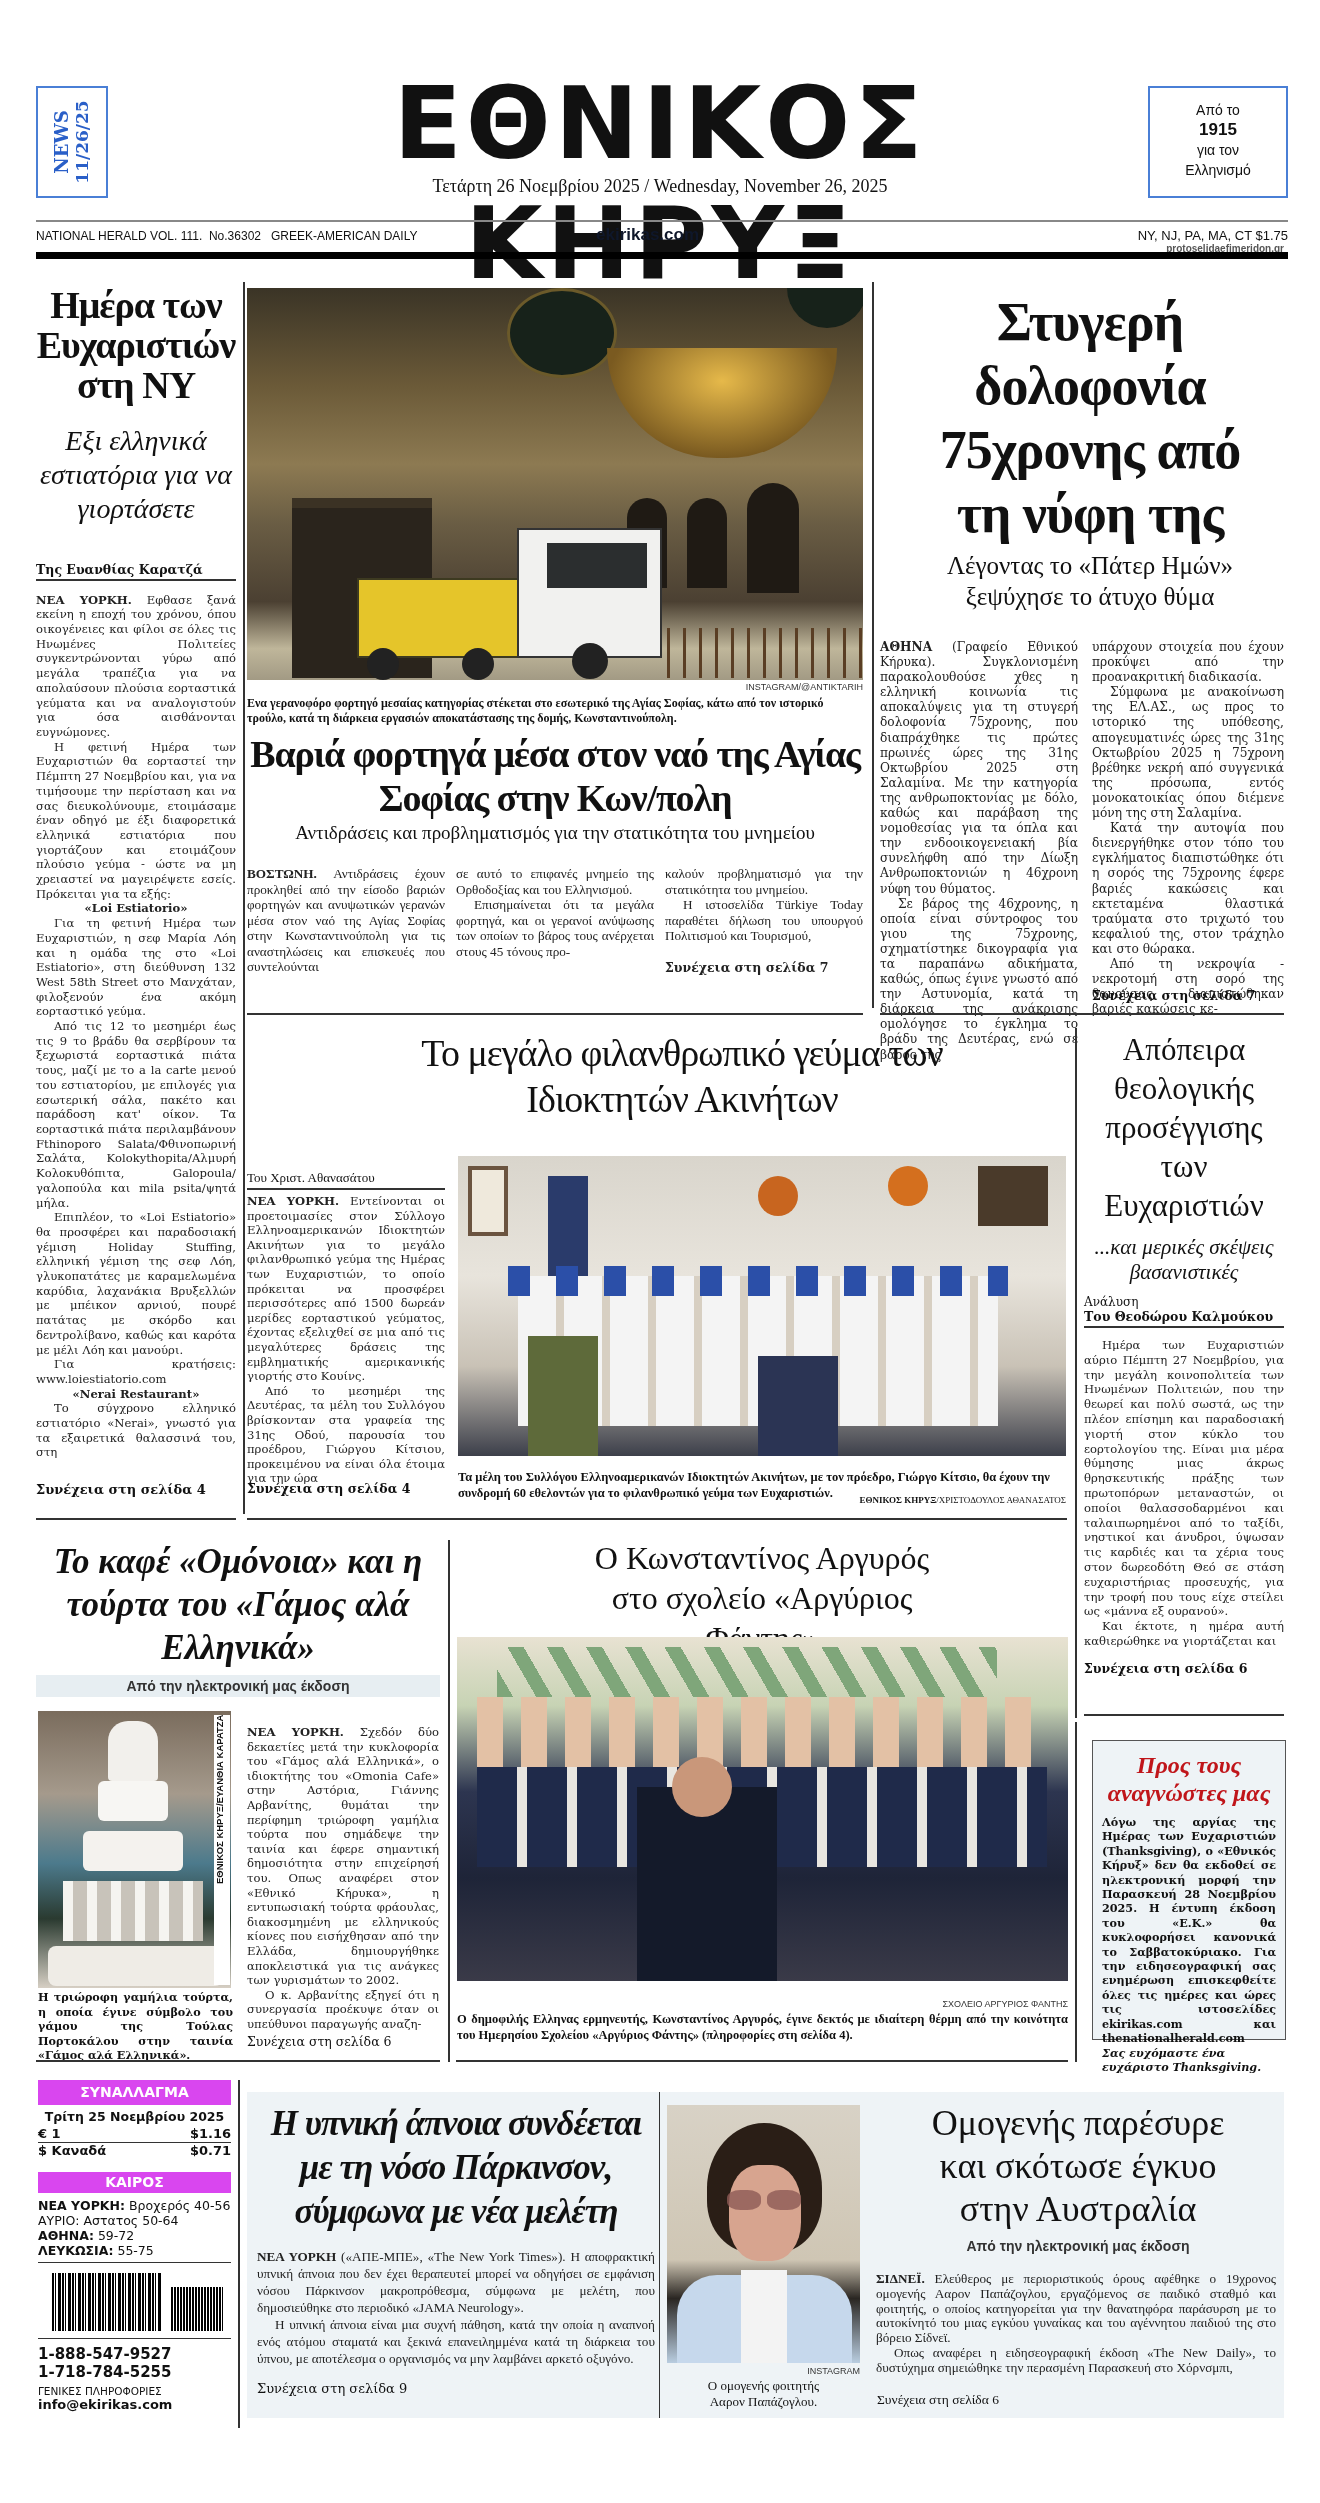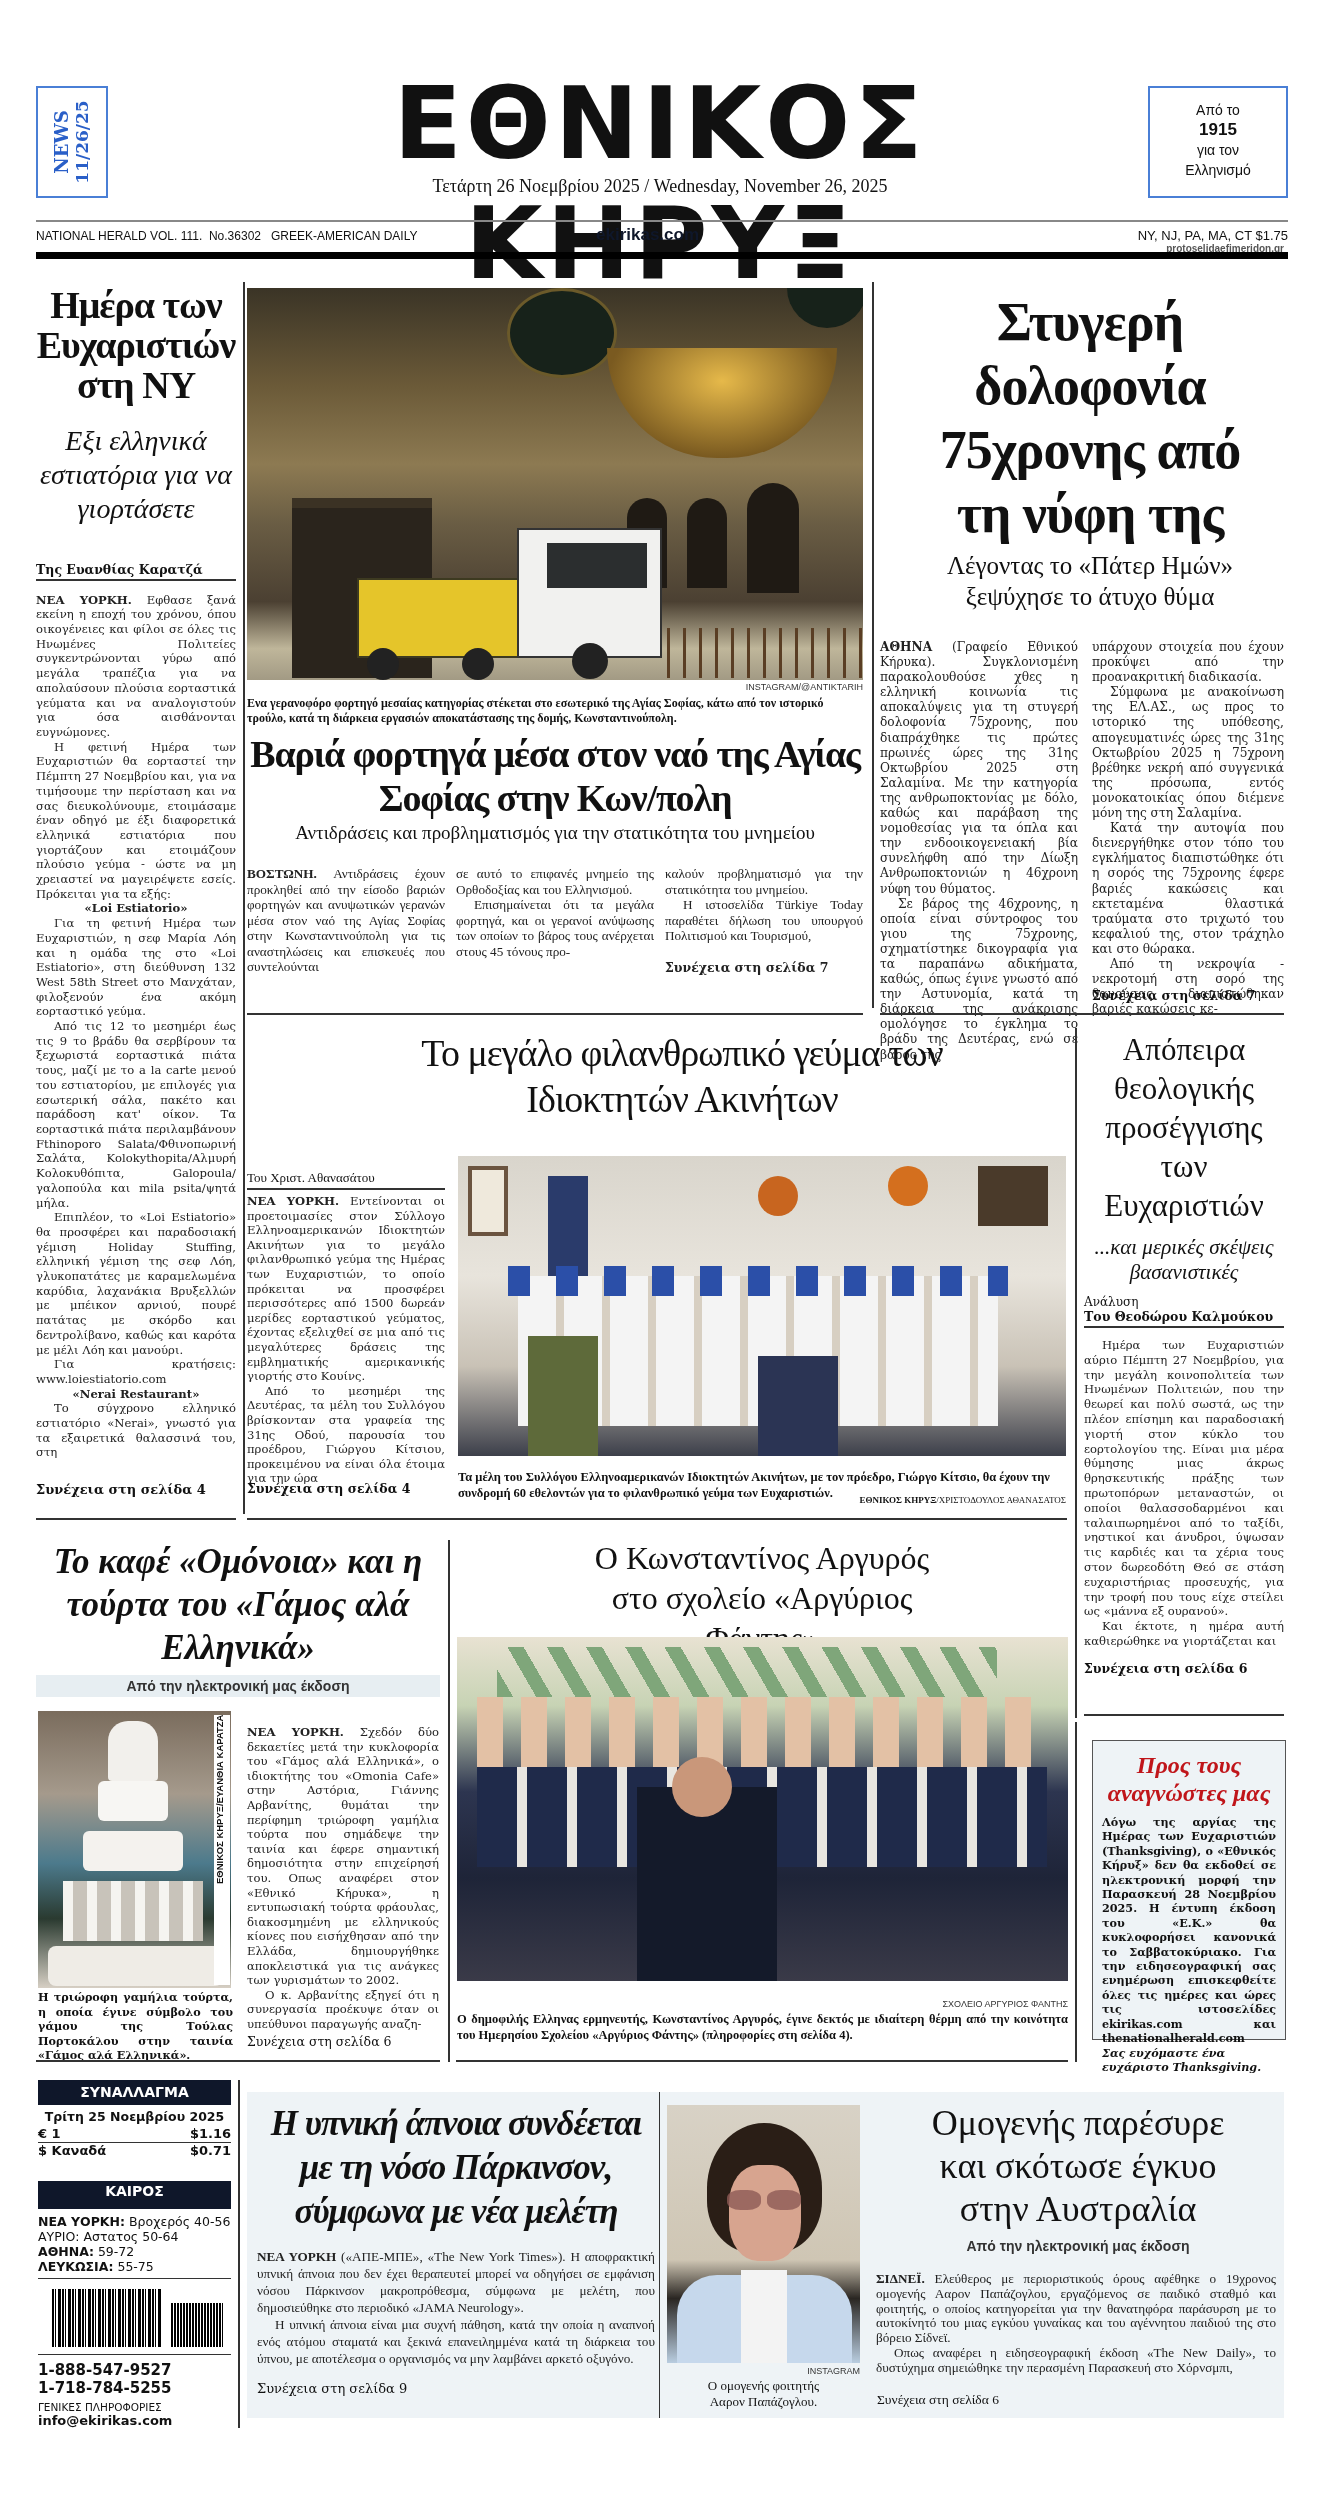--- a/index.html
+++ b/index.html
@@ -13,21 +13,21 @@
 .body p.first{text-indent:0}
 .lead{font-weight:bold}
 .cont{font-family:"DejaVu Serif",serif;font-weight:bold;font-size:13px}
 .vrule{position:absolute;width:2px;background:#333}
 .hrule{position:absolute;height:2px;background:#333}
 .photo{position:absolute;overflow:hidden}
 .credit{font-family:"Liberation Sans",sans-serif;font-size:9px;text-align:right;color:#333}
 .caption{font-family:"Liberation Serif",serif;font-weight:bold;font-size:13px;line-height:16px}
 .byline{font-family:"DejaVu Serif",serif;font-weight:bold;font-size:13px;border-bottom:2px solid #333;padding-bottom:2px}
 .center{text-align:center}
-.bluebar{background:#0f172a;color:#fff;font-weight:bold;text-align:center;font-family:"DejaVu Sans",sans-serif;font-size:14px}
+.bluebar{background:#d946ef;color:#fff;font-weight:bold;text-align:center;font-family:"DejaVu Sans",sans-serif;font-size:14px}
 </style>
 </head>
 <body>
 
 <div class="abs" style="left:0;top:0;width:1320px;height:260px">
   <div class="abs" style="left:36px;top:86px;width:72px;height:112px;border:2px solid #4a7fd6;display:flex;align-items:center;justify-content:center">
     <div style="transform:rotate(-90deg);white-space:nowrap;text-align:center;line-height:20px;color:#2a5fc8;font-family:'DejaVu Serif',serif;font-weight:bold">
       <div style="font-size:18px">NEWS</div>
       <div style="font-size:17px">11/26/25</div>
     </div>
@@ -200,21 +200,21 @@
   <div class="bluebar" style="height:25px;line-height:25px">ΣΥΝΑΛΛΑΓΜΑ</div>
   <div class="center" style="font-weight:bold;font-size:12.5px;padding:4px 0 2px">Τρίτη 25 Νοεμβρίου 2025</div>
   <div style="display:flex;justify-content:space-between;font-weight:bold;font-size:13px;border-bottom:1.5px solid #333;line-height:16px">
     <span>€ 1</span>
       <span>$1.16</span>
   </div>
   <div style="display:flex;justify-content:space-between;font-weight:bold;font-size:13px;line-height:16px">
     <span>$ Καναδά</span>
       <span>$0.71</span>
   </div>
-  <div class="bluebar" style="height:28px;line-height:21px;margin-top:22px">ΚΑΙΡΟΣ</div>
+  <div class="bluebar" style="height:21px;line-height:21px;margin-top:13px">ΚΑΙΡΟΣ</div>
   <div style="font-size:12.5px;line-height:15px;padding:5px 0 4px;border-bottom:1.5px solid #333">
     <div><b>ΝΕΑ ΥΟΡΚΗ:</b> <span>Βροχερός 40-56</span></div>
     <div><span>ΑΥΡΙΟ:</span> <span>Αστατος 50-64</span></div>
     <div><b>ΑΘΗΝΑ:</b> <span>59-72</span></div>
     <div><b>ΛΕΥΚΩΣΙΑ:</b> <span>55-75</span></div>
   </div>
   <div style="height:76px;border-bottom:1.5px solid #333;position:relative">
     <div style="position:absolute;left:14px;top:10px;width:110px;height:58px;background:repeating-linear-gradient(90deg,#000 0 2px,#fff 2px 3px,#000 3px 4px,#fff 4px 6px,#000 6px 9px,#fff 9px 10px)"></div>
     <div style="position:absolute;left:133px;top:24px;width:52px;height:44px;background:repeating-linear-gradient(90deg,#000 0 2px,#fff 2px 3px,#000 3px 5px,#fff 5px 6px)"></div>
   </div>

